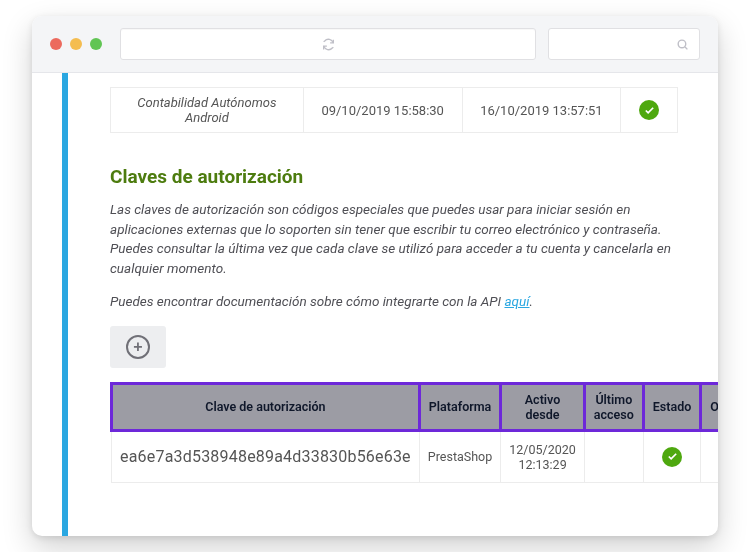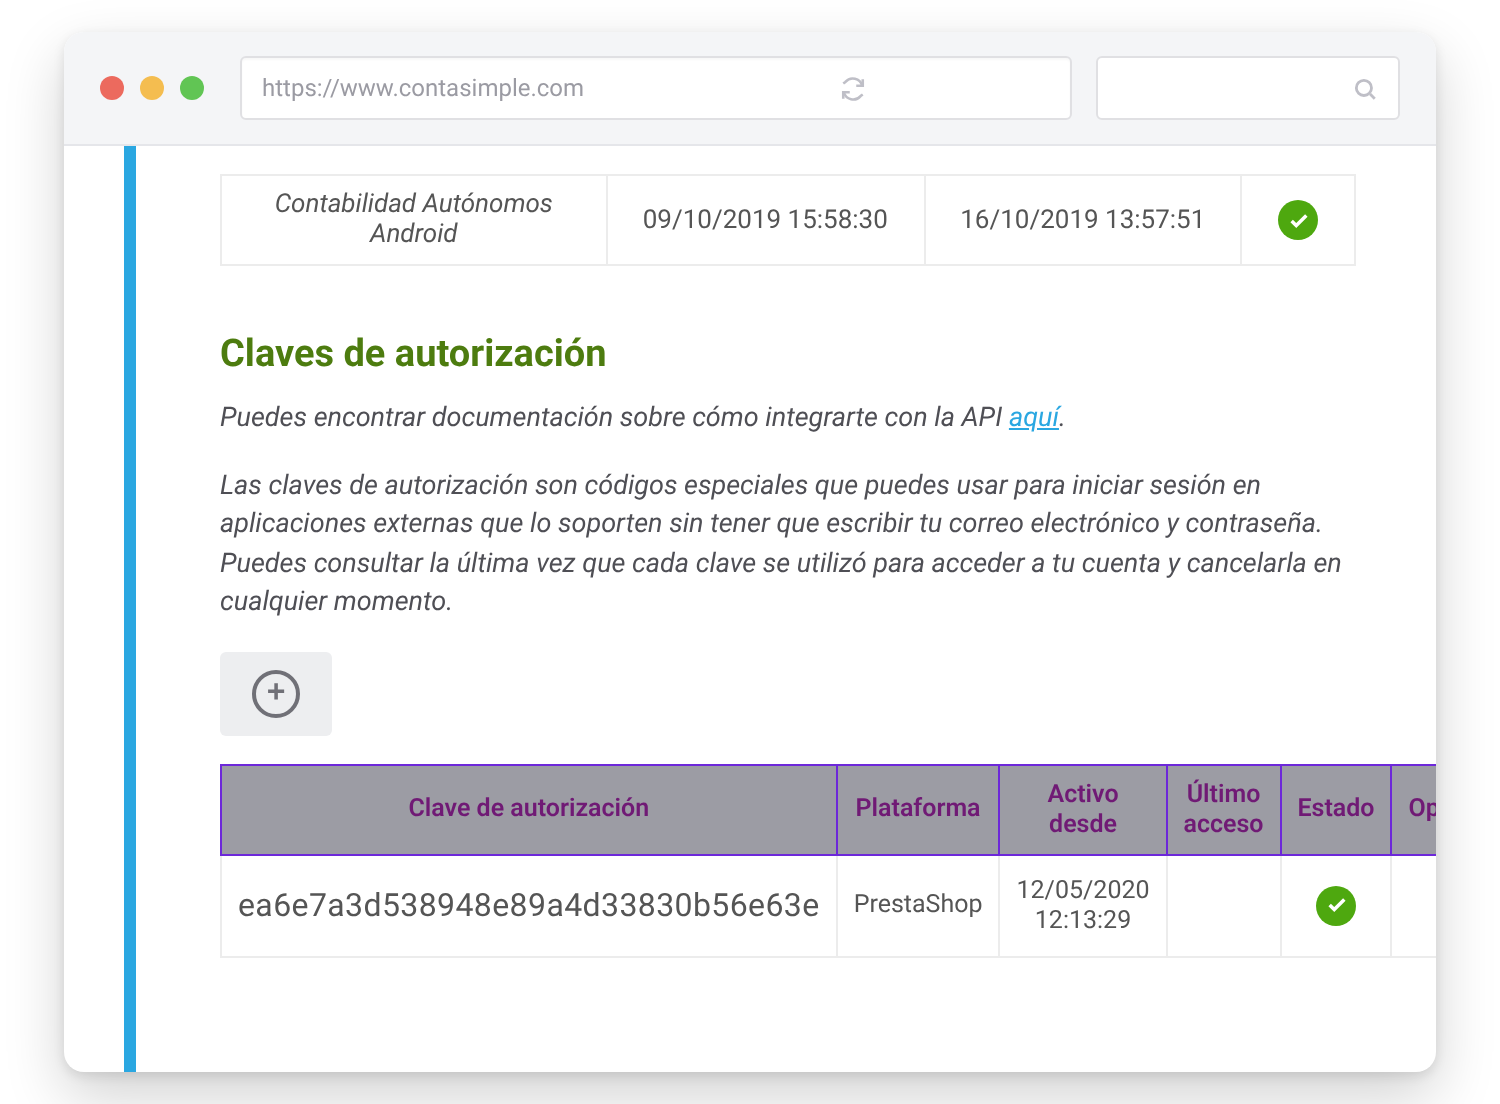--- a/index.html
+++ b/index.html
@@ -25,39 +25,38 @@
   table.mini{border-collapse:collapse;width:100%;font-size:13px;color:#555;margin-top:6px}
   table.mini td{border:1px solid #ececec;padding:7px 10px;text-align:center;vertical-align:middle}
   table.mini td.name{font-style:italic}
   .check{display:inline-flex;width:20px;height:20px;border-radius:50%;background:#4ea80f;align-items:center;justify-content:center;color:#fff}
   .sect-title{color:#4d7c0f;font-size:19px;font-weight:700;margin:32px 0 12px}
   .desc{font-style:italic;color:#4f4f55;font-size:13.5px;line-height:1.45;margin:0 0 14px}
   .desc a{color:#2aa7e1;text-decoration:underline}
   .addbtn{display:inline-flex;align-items:center;gap:8px;background:#edeef0;border:none;padding:9px 16px;border-radius:3px;color:#707077;font-size:14px;cursor:pointer}
   .addbtn .plus{display:inline-flex;width:20px;height:20px;border:2px solid #707077;border-radius:50%;align-items:center;justify-content:center;font-weight:700;font-size:16px;line-height:0}
   table.keys{border-collapse:collapse;width:100%;margin-top:14px;font-size:12.5px;color:#555}
-  table.keys th{background:#9c9ca4;color:#701a75;font-weight:600;border:1px solid #6d28d9;padding:7px 8px}
+  table.keys th{background:#9c9ca4;color:#0f172a;font-weight:600;border:3px solid #6d28d9;padding:7px 8px}
   table.keys td{border:1px solid #ececec;padding:10px 8px;text-align:center;vertical-align:middle}
   table.keys td.key{font-family:inherit;font-size:16px;letter-spacing:.2px;white-space:nowrap}
   .opcancel{display:inline-flex;width:24px;height:24px;border-radius:50%;background:#e6e7e9;align-items:center;justify-content:center;color:#88888e}
   svg{display:block}
 </style>
 </head>
 <body>
 
 <div class="stage">
   <div class="browser">
     <div class="chrome">
       <div class="dots">
         <div class="dot r"></div>
         <div class="dot y"></div>
         <div class="dot g"></div>
       </div>
       <div class="url">
-        <span>https://www.contasimple.com</span>
         <span class="iconbtn">
           <svg width="13" height="13" viewBox="0 0 24 24" fill="none" stroke="currentColor" stroke-width="2.4">
               <path d="M21 3v6h-6"></path>
               <path d="M3 21v-6h6"></path>
               <path d="M20.49 9A9 9 0 0 0 5 5.5L3 7"></path>
               <path d="M3.51 15A9 9 0 0 0 19 18.5L21 17"></path>
             </svg>
         </span>
       </div>
       <div class="search">
@@ -86,24 +85,24 @@
                       <path d="m20 6-11 11-5-5"></path>
                     </svg>
               </span>
             </td>
           </tr>
         </tbody>
           </table>
 
         <h2 class="sect-title">Claves de autorización</h2>
 
+        <p class="desc">Las claves de autorización son códigos especiales que puedes usar para iniciar sesión en aplicaciones externas que lo soporten sin tener que escribir tu correo electrónico y contraseña. Puedes consultar la última vez que cada clave se utilizó para acceder a tu cuenta y cancelarla en cualquier momento.</p>
         <p class="desc">
           <span>Puedes encontrar documentación sobre cómo integrarte con la API </span><a href="#">aquí</a><span>.</span>
         </p>
-        <p class="desc">Las claves de autorización son códigos especiales que puedes usar para iniciar sesión en aplicaciones externas que lo soporten sin tener que escribir tu correo electrónico y contraseña. Puedes consultar la última vez que cada clave se utilizó para acceder a tu cuenta y cancelarla en cualquier momento.</p>
 
         <button class="addbtn">
           <span class="plus">+</span>
         </button>
 
         <table class="keys">
           <thead>
             <tr>
               <th>Clave de autorización</th>
               <th>Plataforma</th>

